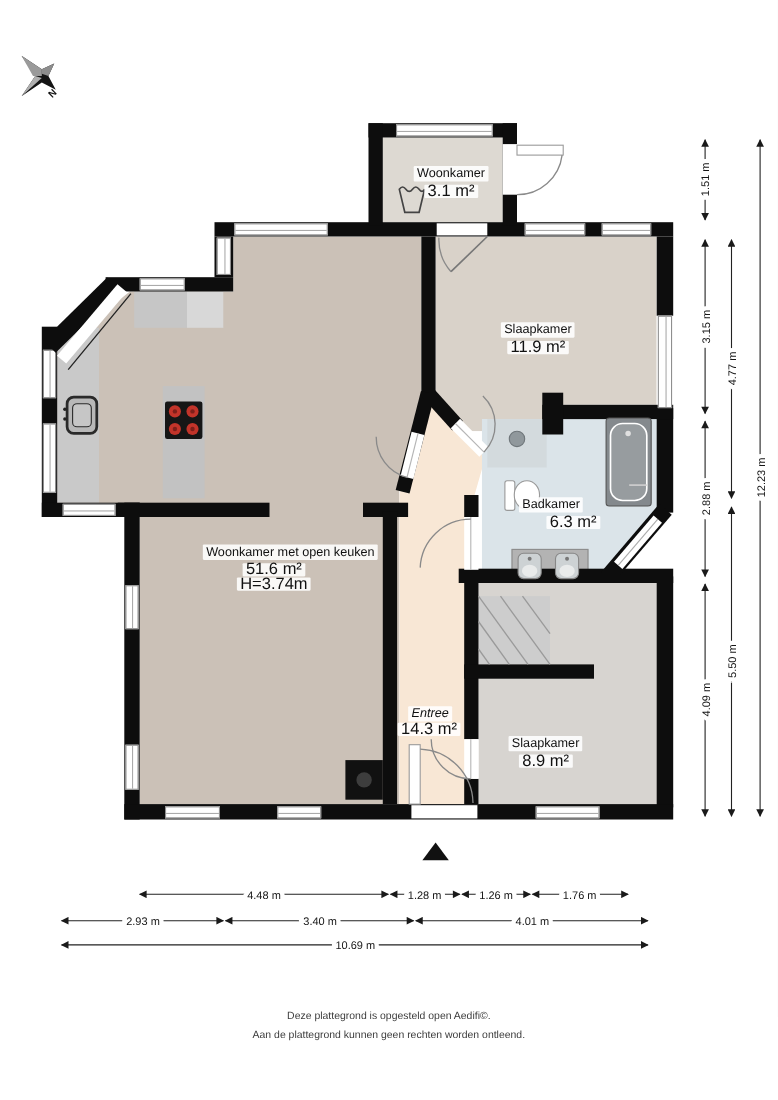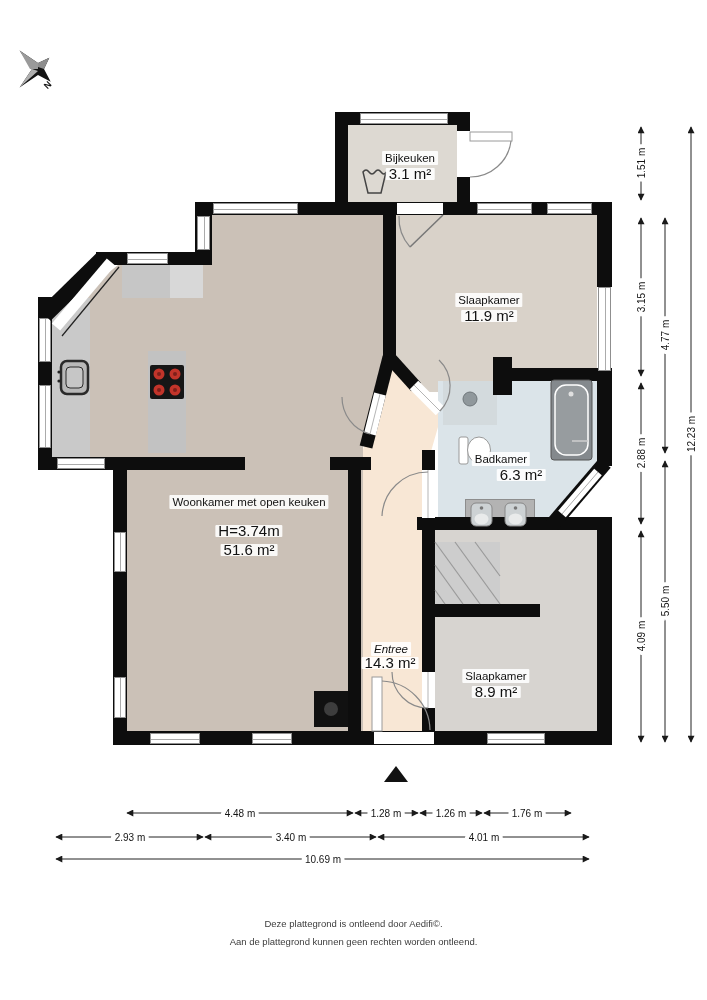--- a/index.html
+++ b/index.html
@@ -243,33 +243,33 @@
   <text class="dimtext" text-anchor="middle" x="130" y="841">2.93 m</text>
   <text class="dimtext" text-anchor="middle" x="291" y="841">3.40 m</text>
   <text class="dimtext" text-anchor="middle" x="484" y="841">4.01 m</text>
 
   <g stroke="#222" stroke-width="1">
     <line x1="56" y1="859" x2="589" y2="859" marker-start="url(#ah)" marker-end="url(#ah)"></line>
   </g>
   <text class="dimtext" text-anchor="middle" x="323" y="863">10.69 m</text>
 </svg>
 
-<div class="lbl" style="left:410px;top:158px;">Bijkeuken</div>
+<div class="lbl" style="left:410px;top:158px;">Woonkamer</div>
 <div class="lbl sm" style="left:410px;top:174px;">3.1 m²</div>
 
 <div class="lbl" style="left:489px;top:300px;">Slaapkamer</div>
 <div class="lbl sm" style="left:489px;top:316px;">11.9 m²</div>
 
-<div class="lbl" style="left:249px;top:502px;">Woonkamer met open keuken</div>
-<div class="lbl sm" style="left:249px;top:518px;margin-top:32px;">51.6 m²</div>
+<div class="lbl" style="left:264px;top:502px;">Woonkamer met open keuken</div>
+<div class="lbl sm" style="left:249px;top:518px;">51.6 m²</div>
 <div class="lbl sm" style="left:249px;top:531px;">H=3.74m</div>
 
 <div class="lbl" style="left:501px;top:459px;">Badkamer</div>
 <div class="lbl sm" style="left:521px;top:475px;">6.3 m²</div>
 
 <div class="lbl" style="left:391px;top:649px;font-style:italic;">Entree</div>
 <div class="lbl sm" style="left:390px;top:663px;">14.3 m²</div>
 
 <div class="lbl" style="left:496px;top:676px;">Slaapkamer</div>
 <div class="lbl sm" style="left:496px;top:692px;">8.9 m²</div>
 
-<div class="footer-line" style="top:918px;">Deze plattegrond is ontleend door Aedifi©.</div>
+<div class="footer-line" style="top:918px;">Deze plattegrond is opgesteld open Aedifi©.</div>
 <div class="footer-line" style="top:936px;">Aan de plattegrond kunnen geen rechten worden ontleend.</div>
 
 </body></html>

